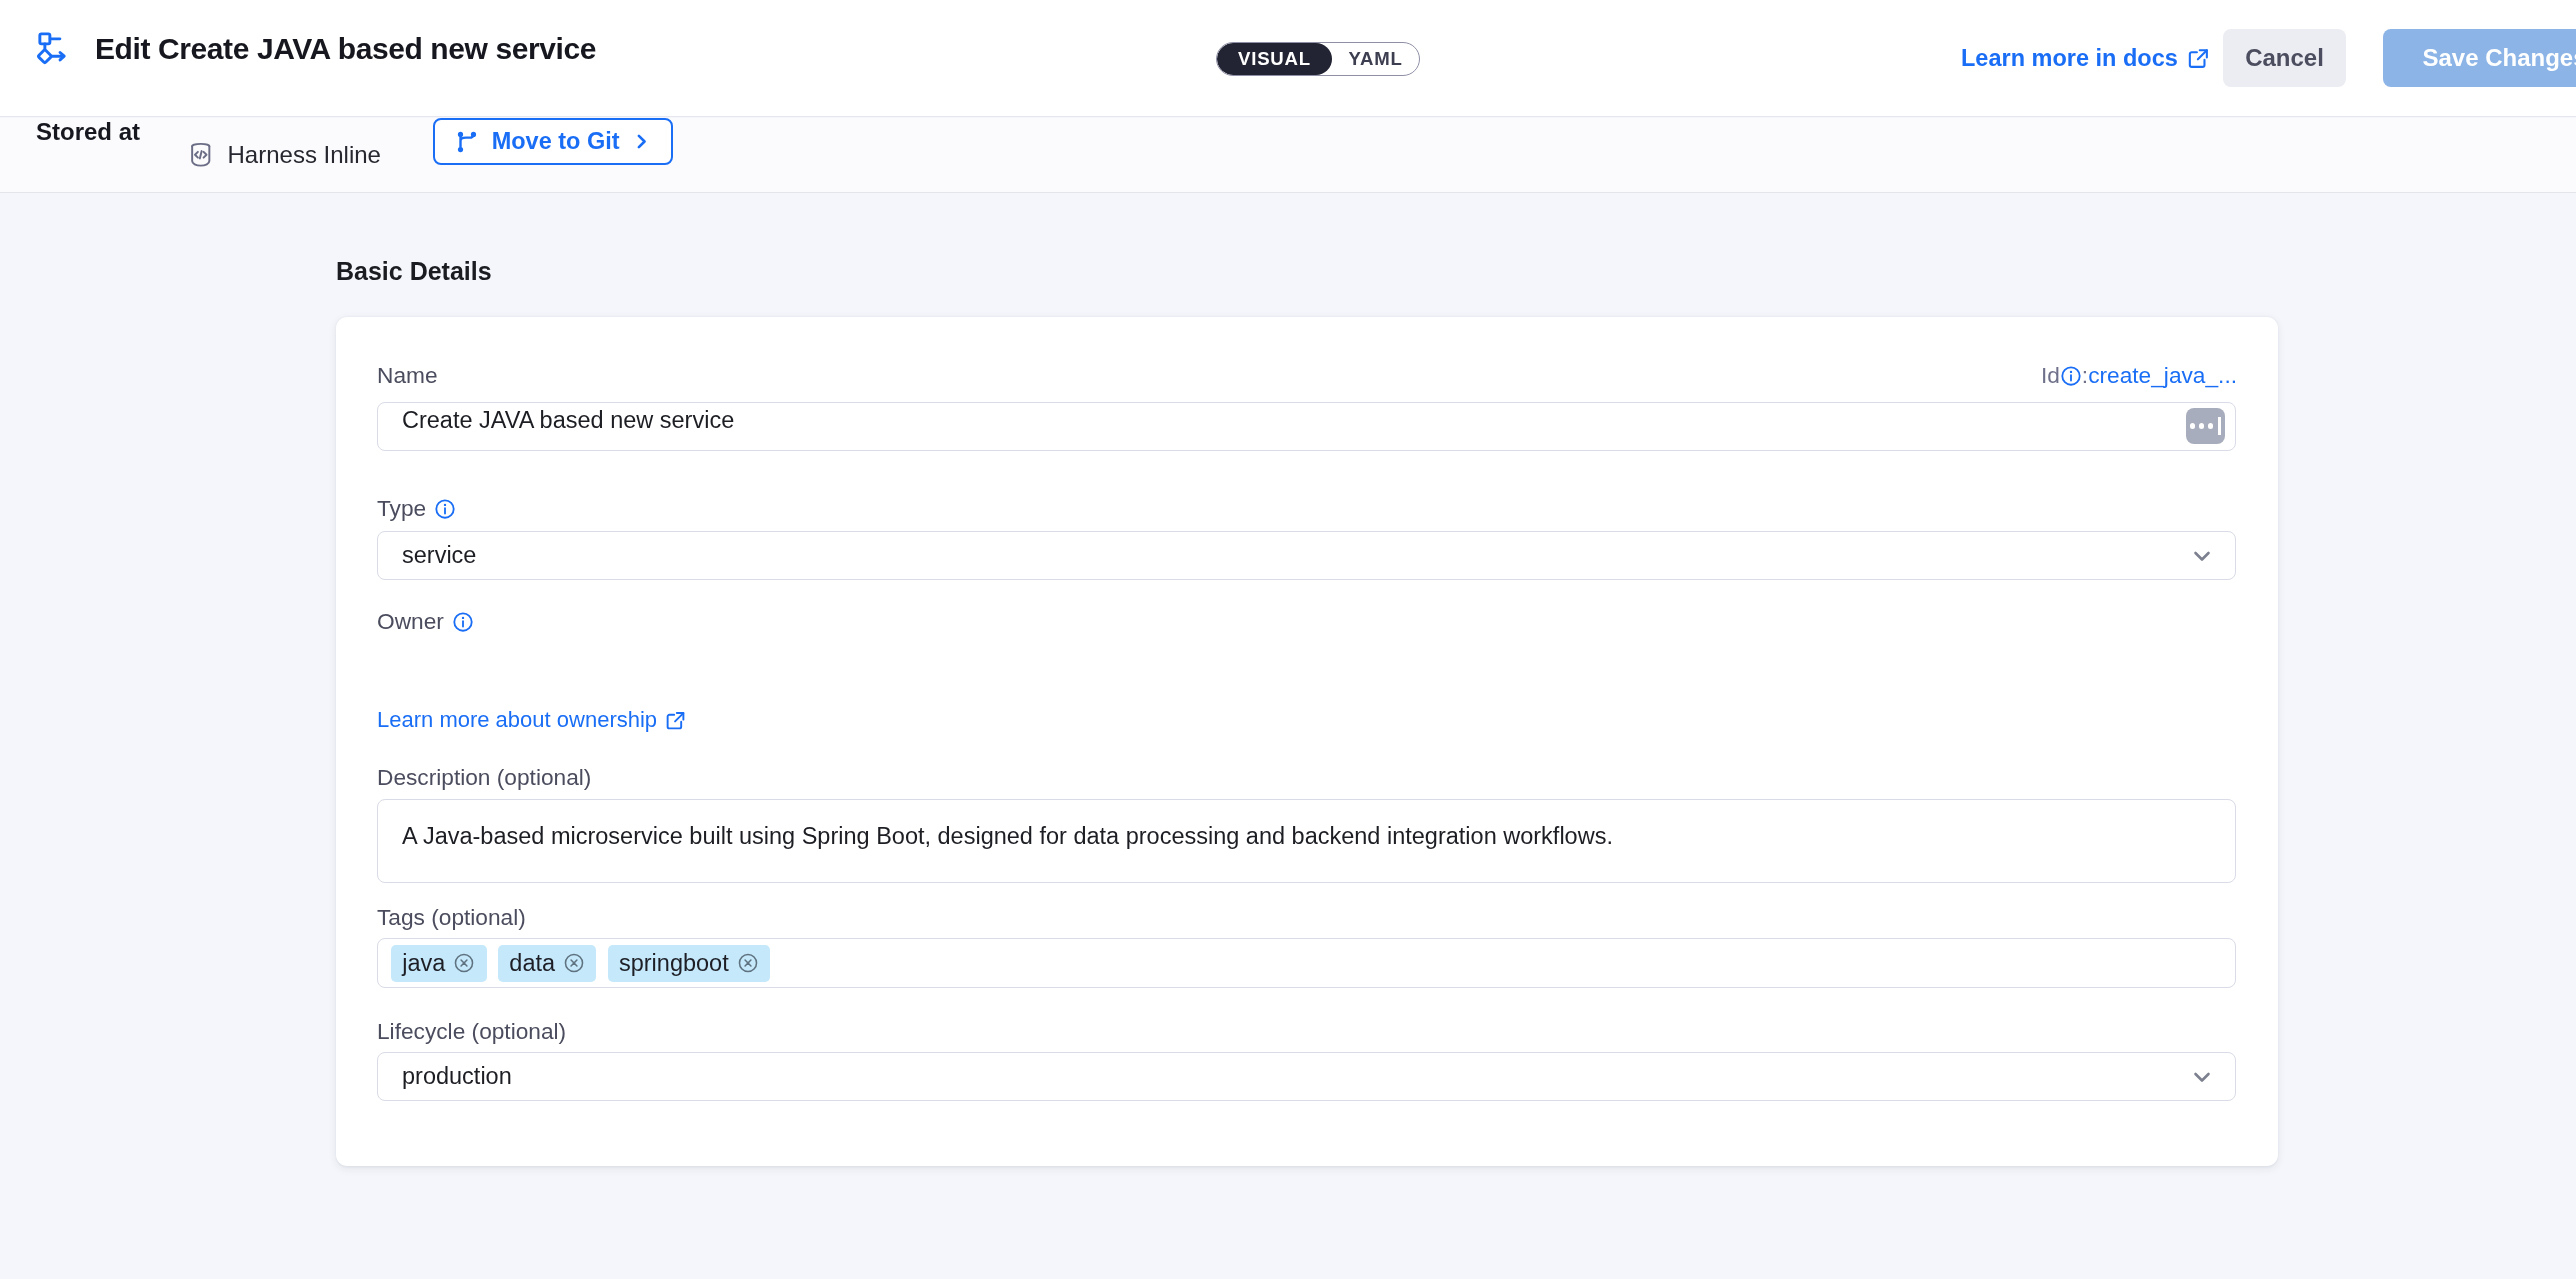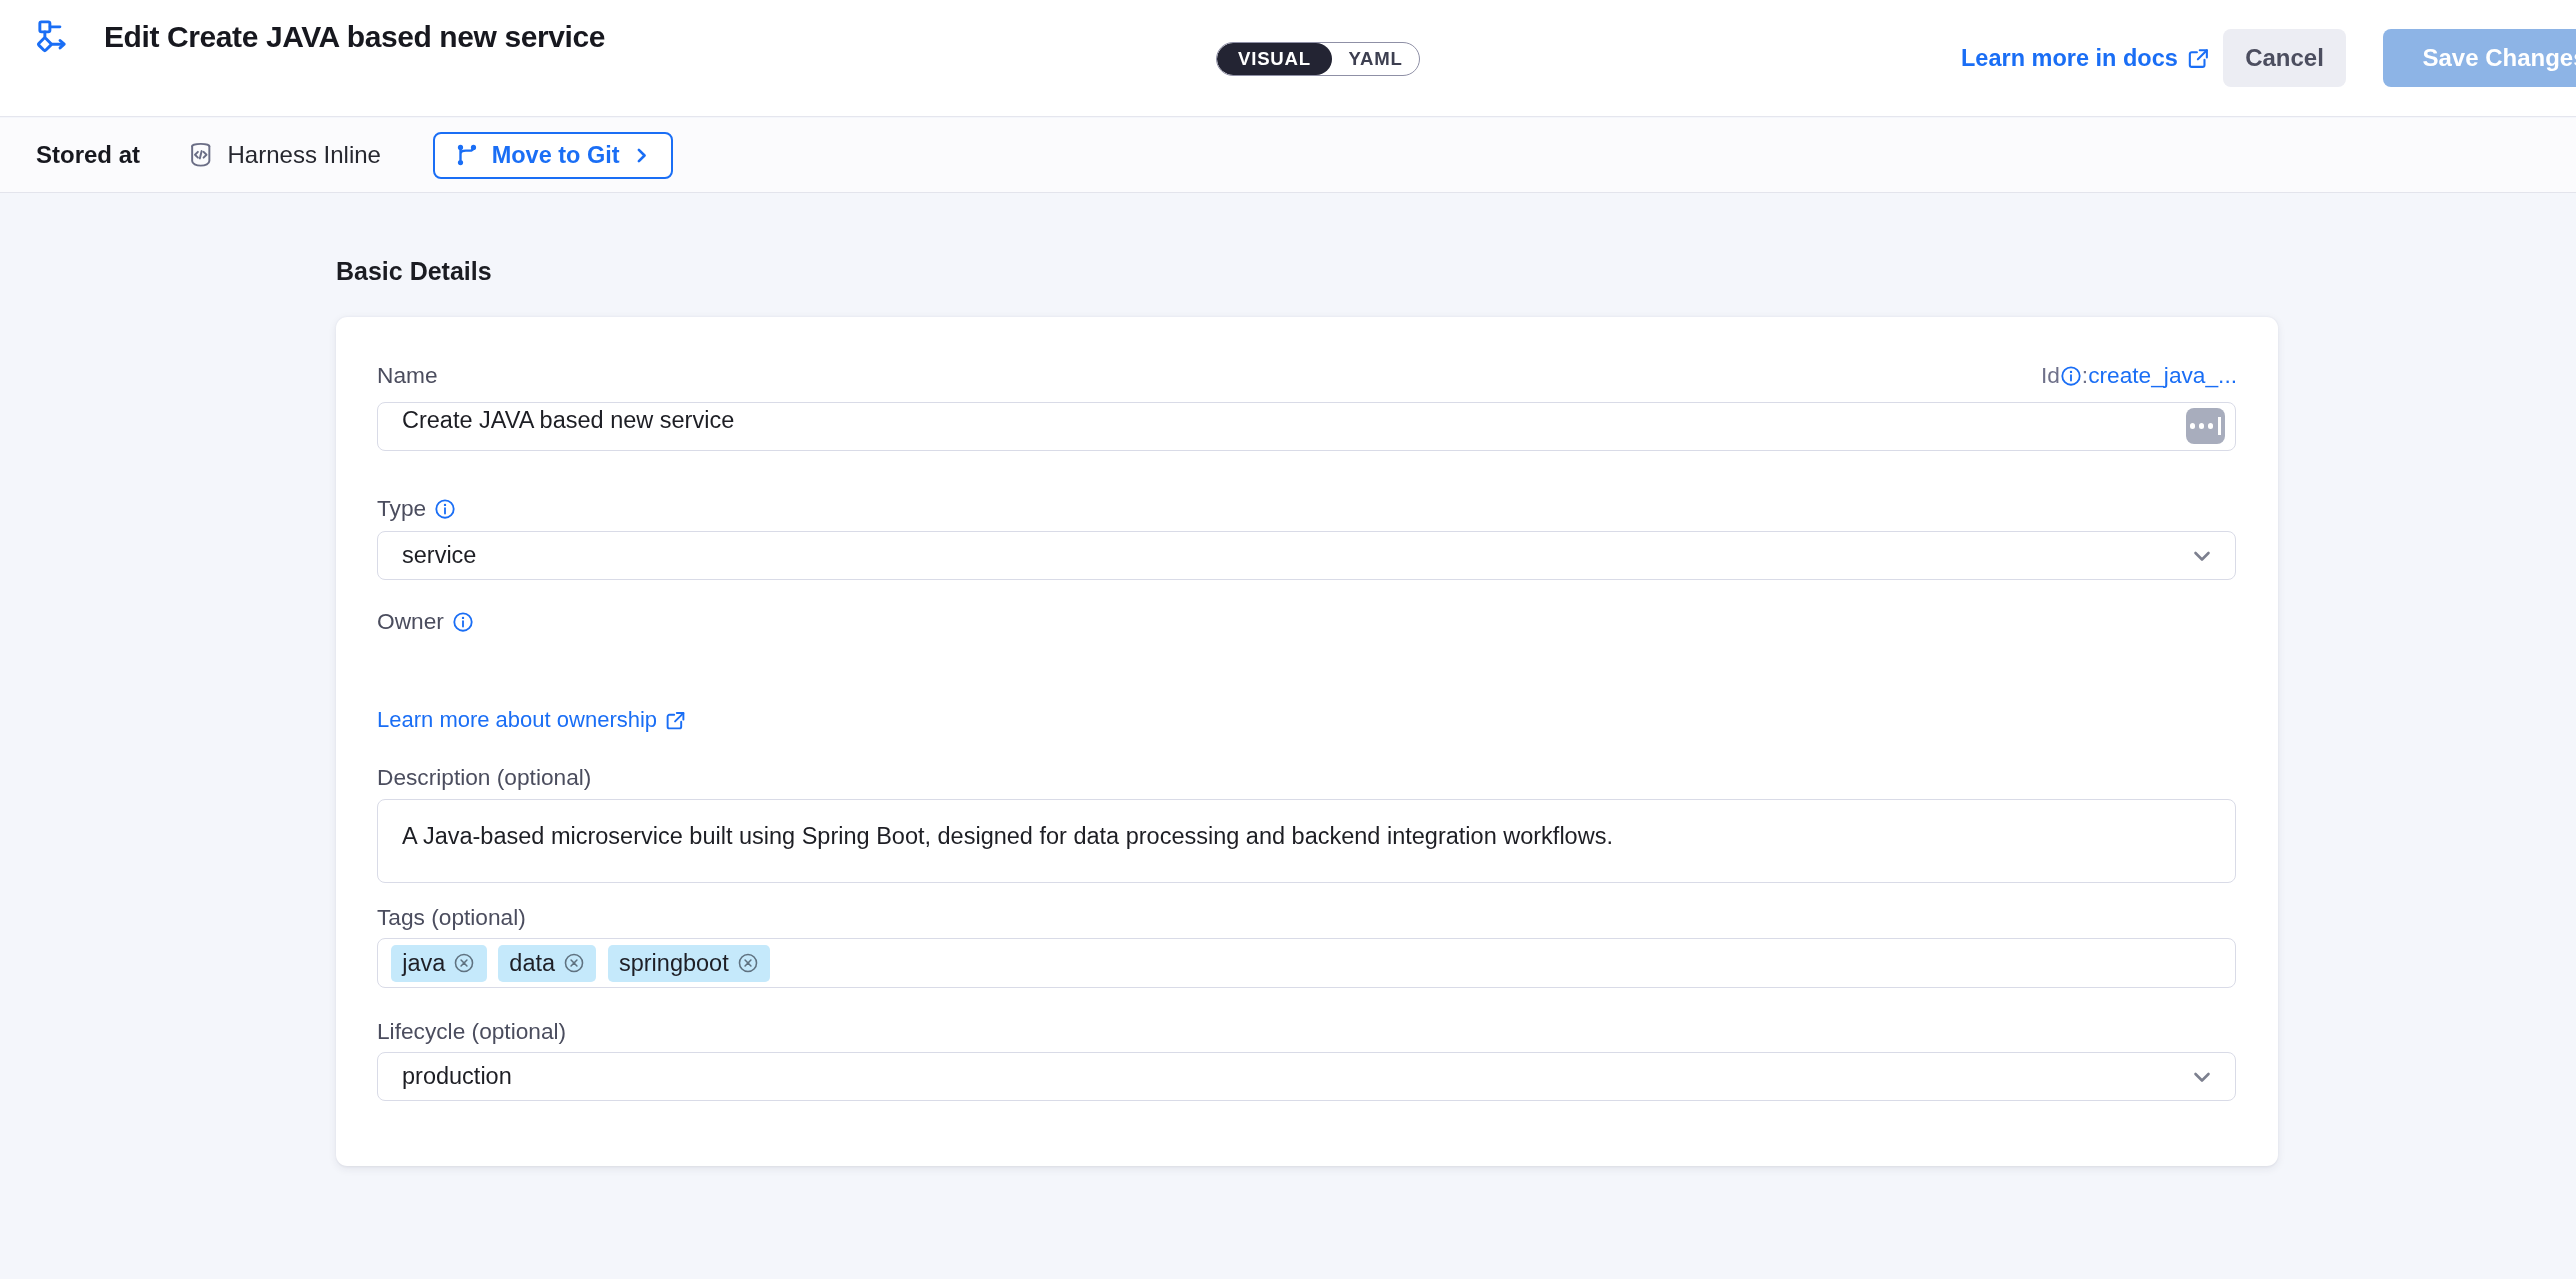--- a/index.html
+++ b/index.html
@@ -9,21 +9,21 @@
     background:#f4f6fb;
     position:relative;
     overflow:hidden;
     color:#1b1c22;
   }
   
   .top-header {
     position:absolute; left:0; top:0; width:2576px; height:117px;
     background:#ffffff; border-bottom:1.6px solid #e5e6ee;
   }
-  .title-row { position:absolute; left:36px; top:18px; display:flex; align-items:center; gap:31px;justify-content:flex-end; }
+  .title-row { position:absolute; left:36px; top:30px; display:flex; align-items:center; gap:22px;justify-content:flex-end; }
   .page-title { font-size:30px; font-weight:700; color:#17181f; letter-spacing:-0.4px; }
   .meta-row { position:absolute; left:89px; top:63px; display:flex; align-items:center; gap:13px; height:39px; }
   .badge {
     background:#3cc1ef; color:#2a6cb7; font-size:22px; font-weight:500;
     padding:7.3px 18.6px; border-radius:9.7px; line-height:1;
   }
   .meta-dot { width:6.5px; height:6.5px; border-radius:50%; background:#c9cad6; }
   .meta-label { font-size:22px; color:#6f7189; }
   .meta-value { font-size:22px; color:#33343f; }
   .meta-scope { display:flex; align-items:center; gap:8px; }
@@ -54,21 +54,21 @@
   .btn-save {
     position:absolute; left:2383px; top:29px; width:243px; height:58px;
     background:#8db4e6; border:none; border-radius:8px;
     font-family:inherit; font-size:24px; font-weight:600; color:#ffffff; cursor:pointer;
     text-align:center;
   }
   
   .storage-bar {
     position:absolute; left:0; top:118px; width:2576px; height:75px;
     background:#fbfbfd; border-bottom:1.6px solid #e3e4ec;
-    display:flex; align-items:center; padding-left:36px;
+    display:flex; padding-left:36px;
   }
   .stored-at-label { font-size:24px; font-weight:700; color:#17181f; margin-right:47px; }
   .inline-icon-wrap { display:flex; align-items:center; gap:13px; margin-right:24px; }
   .storage-type { font-size:24px; color:#26272f; }
   .btn-move-git {
     margin-left:28px; height:47px; padding:0 19.4px;
     background:#ffffff; border:2.4px solid #1a6ef5; border-radius:8px;
     display:flex; align-items:center; gap:11.3px;
     font-size:23.5px; font-weight:600; color:#1a6ef5; cursor:pointer; font-family:inherit;
   }

